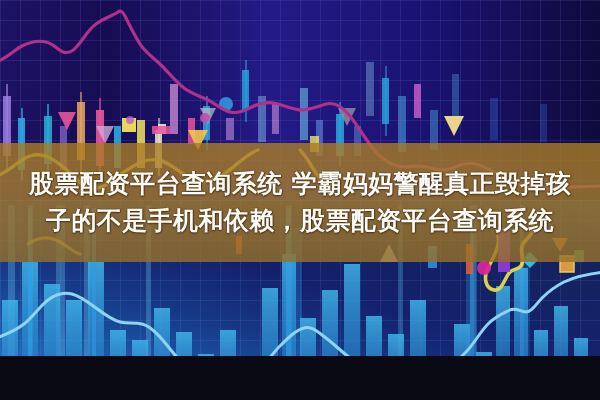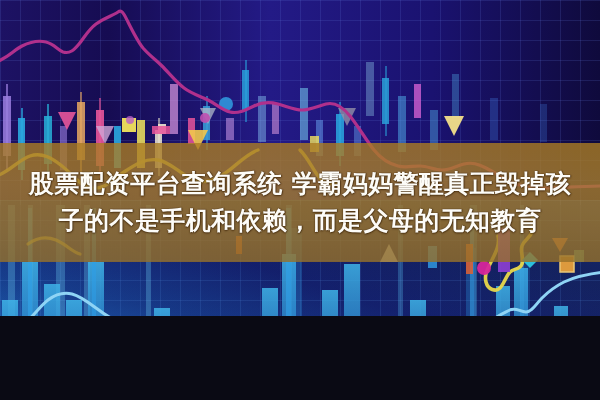--- a/index.html
+++ b/index.html
@@ -1,19 +1,19 @@
 <!DOCTYPE html>
 <html><head>
 <meta charset="utf-8">
 <title>Stock Banner</title>
 <style>
   html,body{margin:0;padding:0;background:#0a0a14;}
   #stage{
     position:relative;
-    width:600px;height:316px;
+    width:600px;height:356px;
     overflow:hidden;
     font-family:"DejaVu Sans","Liberation Sans",sans-serif;
     background:#130a3a;
   }
   .layer{position:absolute;inset:0;}
   svg.layer{display:block;width:600px;height:400px;}
 
   
   #headline-band{
     position:absolute;
@@ -246,16 +246,16 @@
       <circle cx="484" cy="268" r="7" fill="#d6269b" opacity="0.95"></circle>
       <polygon points="530,252 538,260 530,268 522,260" fill="#2ec8e0" opacity="0.95"></polygon>
       <rect x="560" y="256" width="14" height="16" fill="#e8a23c" opacity="0.95" stroke="#f6d27a" stroke-width="1.5"></rect>
       <rect x="574" y="250" width="10" height="12" fill="#6fd8b0" opacity="0.6"></rect>
       <rect x="236" y="236" width="6" height="18" fill="#e06030" opacity="0.8"></rect>
     </g>
   </svg>
 
   <div id="headline-band">
     <div class="headline-line">股票配资平台查询系统 学霸妈妈警醒真正毁掉孩</div>
-    <div class="headline-line">子的不是手机和依赖，而是父母的无知教育</div>
+    <div class="headline-line">子的不是手机和依赖，股票配资平台查询系统</div>
   </div>
 
 </div>
 
 </body></html>

